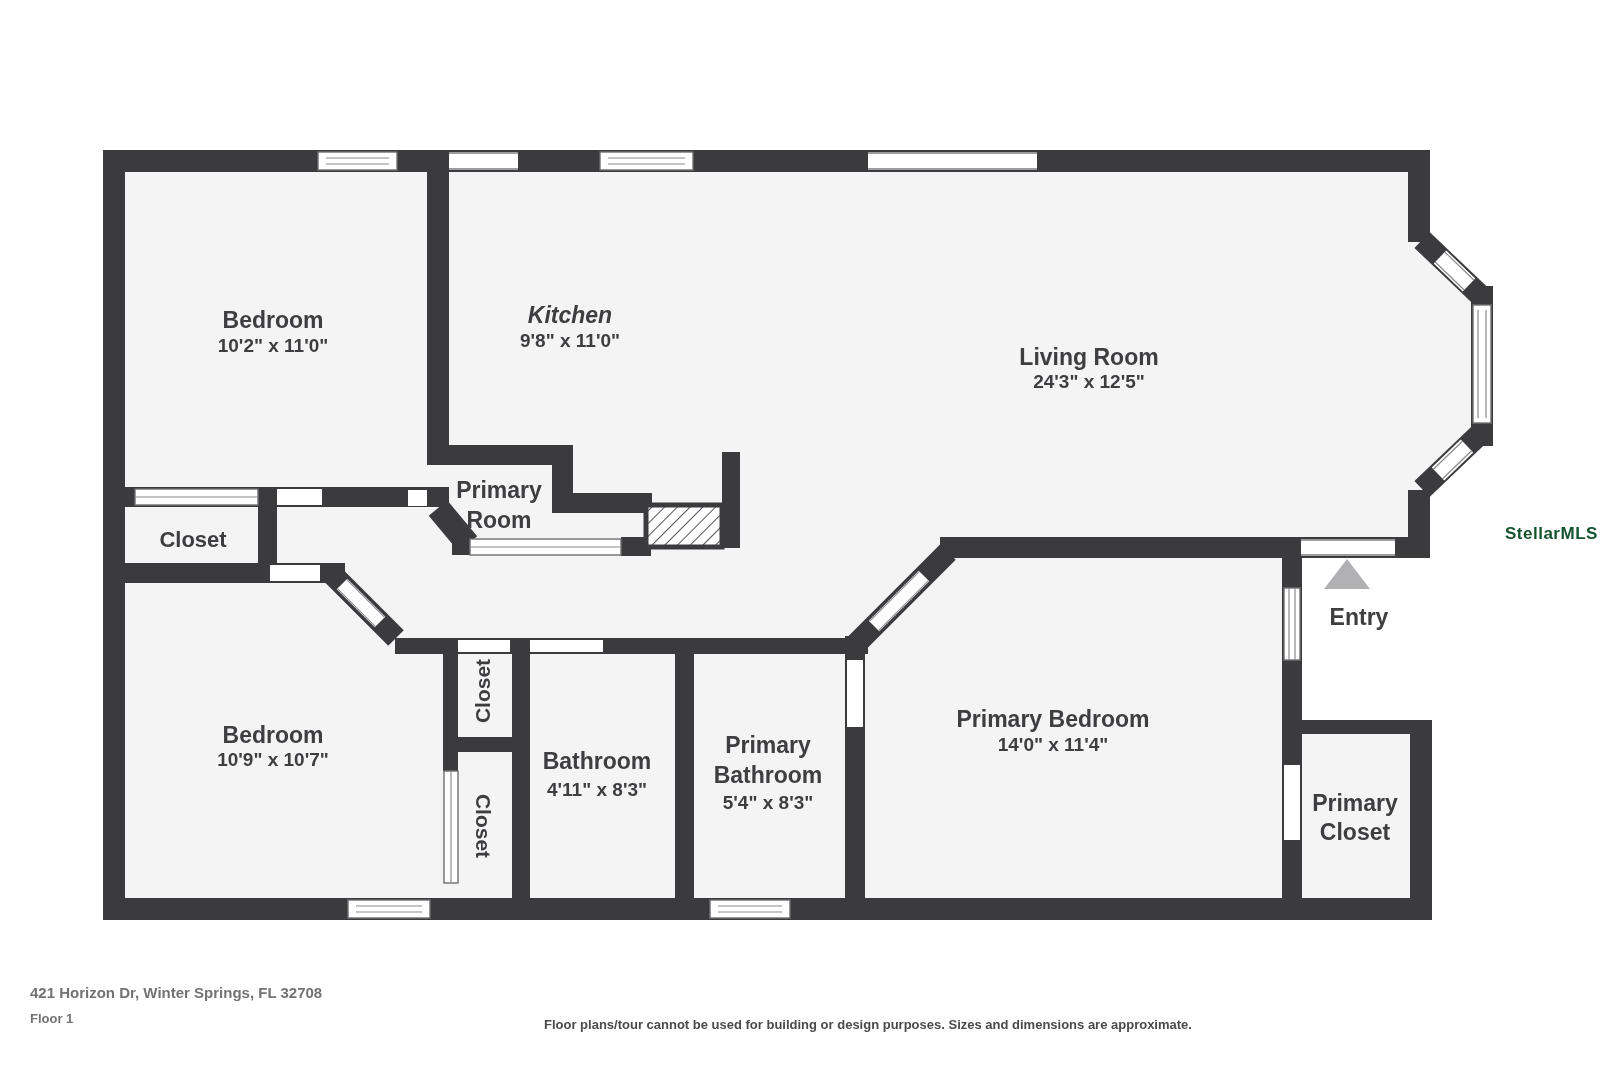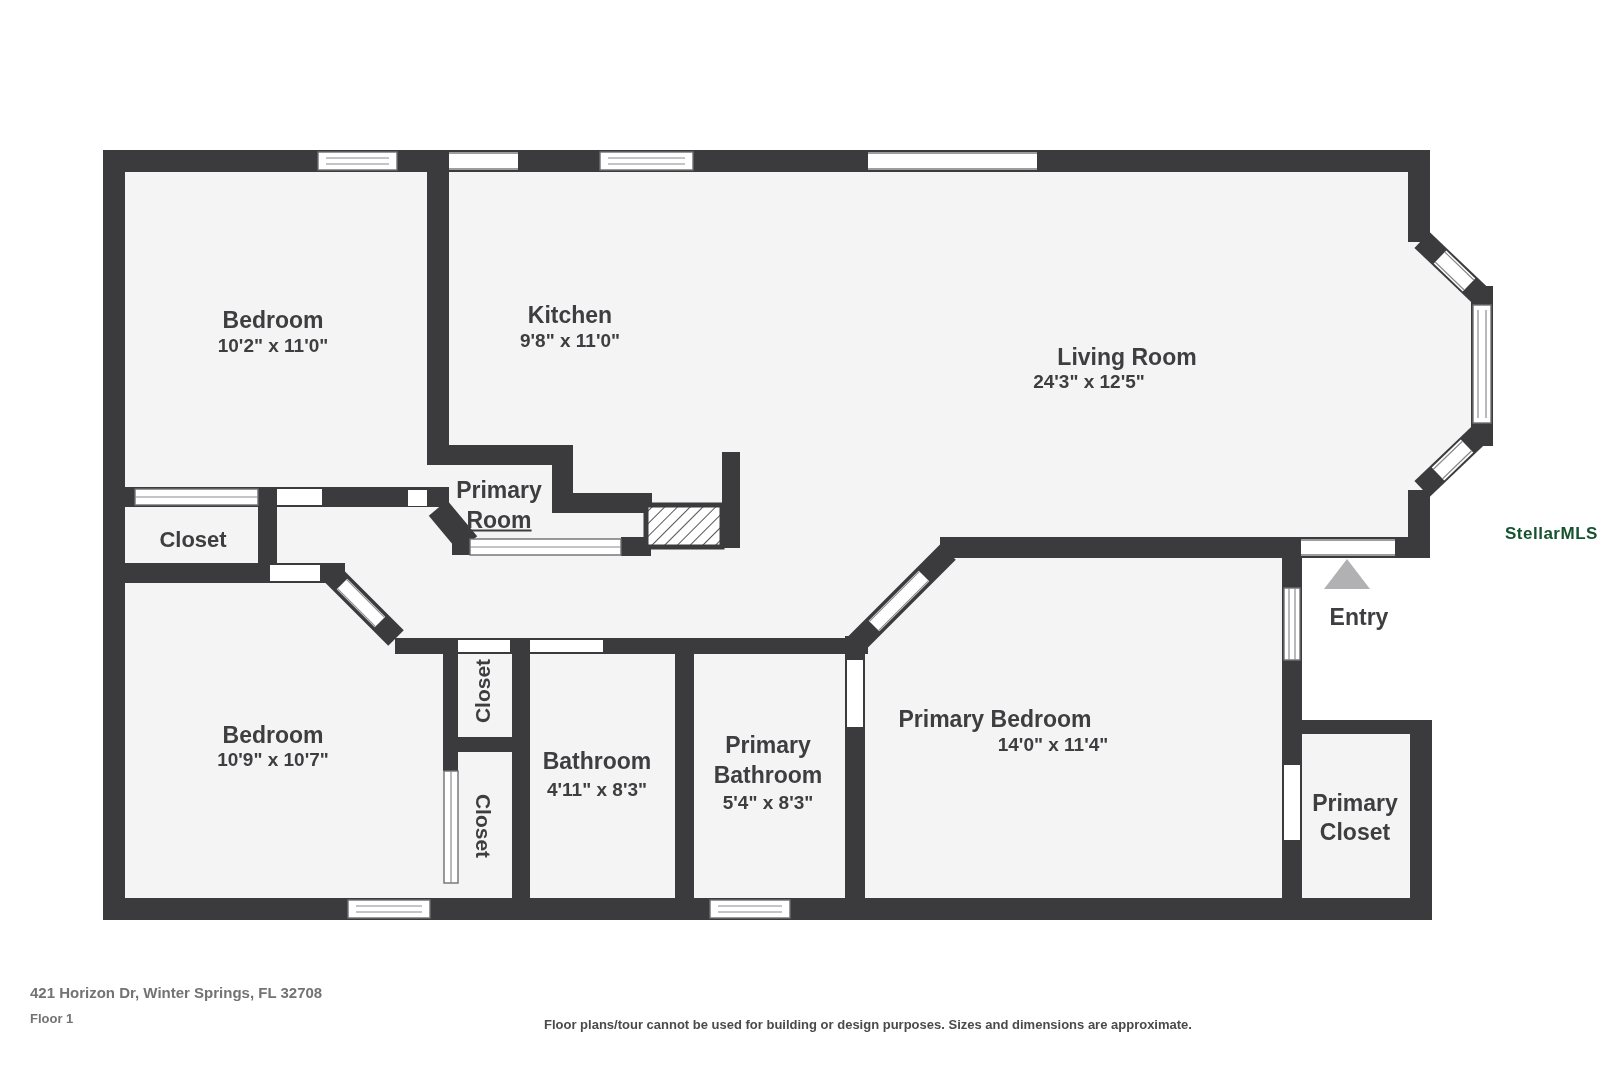--- a/index.html
+++ b/index.html
@@ -153,45 +153,45 @@
         <line x1="869.4" y1="621.4" x2="919.4" y2="571.4"></line>
       </g>
     </g>
 
     <polygon points="1347,559 1370,589 1324,589" fill="#b1b1b4"></polygon>
   </svg>
 
   <div class="lbl room-name" style="left:273px;top:320px;">Bedroom</div>
   <div class="lbl room-dims" style="left:273px;top:346px;">10'2" x 11'0"</div>
 
-  <div class="lbl room-name" style="left:570px;top:315px;">Kitchen</div>
+  <div class="lbl room-name" style="left:570px;top:315px;font-style:italic;">Kitchen</div>
   <div class="lbl room-dims" style="left:570px;top:341px;">9'8" x 11'0"</div>
 
-  <div class="lbl room-name" style="left:1089px;top:357px;margin-left:38px;">Living Room</div>
+  <div class="lbl room-name" style="left:1089px;top:357px;">Living Room</div>
   <div class="lbl room-dims" style="left:1089px;top:382px;">24'3" x 12'5"</div>
 
   <div class="lbl room-name" style="left:499px;top:490px;">Primary</div>
-  <div class="lbl room-name" style="left:499px;top:520px;text-decoration:underline;">Room</div>
+  <div class="lbl room-name" style="left:499px;top:520px;">Room</div>
 
   <div class="lbl small-name" style="left:193px;top:540px;font-size:22px;">Closet</div>
 
   <div class="lbl room-name" style="left:273px;top:735px;">Bedroom</div>
   <div class="lbl room-dims" style="left:273px;top:760px;">10'9" x 10'7"</div>
 
   <div class="lbl small-name v-up" style="left:483px;top:691px;">Closet</div>
   <div class="lbl small-name v-down" style="left:483px;top:826px;">Closet</div>
 
   <div class="lbl room-name" style="left:597px;top:761px;">Bathroom</div>
   <div class="lbl room-dims" style="left:597px;top:790px;">4'11" x 8'3"</div>
 
   <div class="lbl room-name" style="left:768px;top:745px;">Primary</div>
   <div class="lbl room-name" style="left:768px;top:775px;">Bathroom</div>
   <div class="lbl room-dims" style="left:768px;top:803px;">5'4" x 8'3"</div>
 
-  <div class="lbl room-name" style="left:995px;top:719px;">Primary Bedroom</div>
+  <div class="lbl room-name" style="left:1053px;top:719px;">Primary Bedroom</div>
   <div class="lbl room-dims" style="left:1053px;top:745px;">14'0" x 11'4"</div>
 
   <div class="lbl room-name" style="left:1355px;top:803px;">Primary</div>
   <div class="lbl room-name" style="left:1355px;top:832px;">Closet</div>
 
   <div class="lbl entry-lbl" style="left:1347px;top:617px;margin-left:12px;">Entry</div>
 
   <div class="watermark">StellarMLS</div>
 
   <div class="footer-line addr">421 Horizon Dr, Winter Springs, FL 32708</div>

